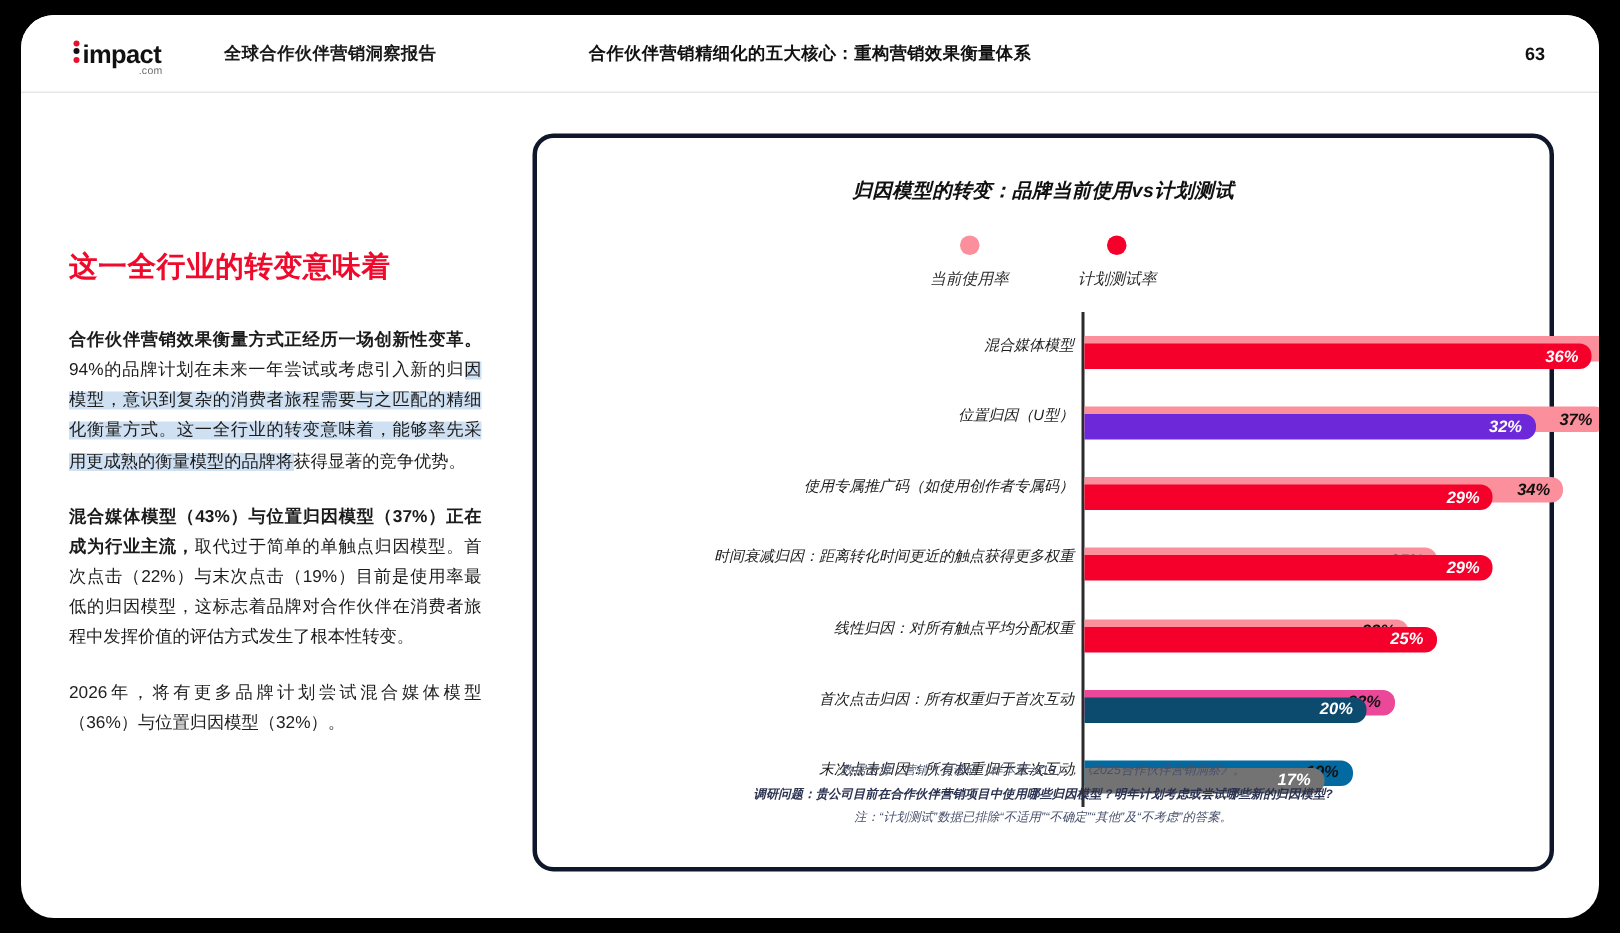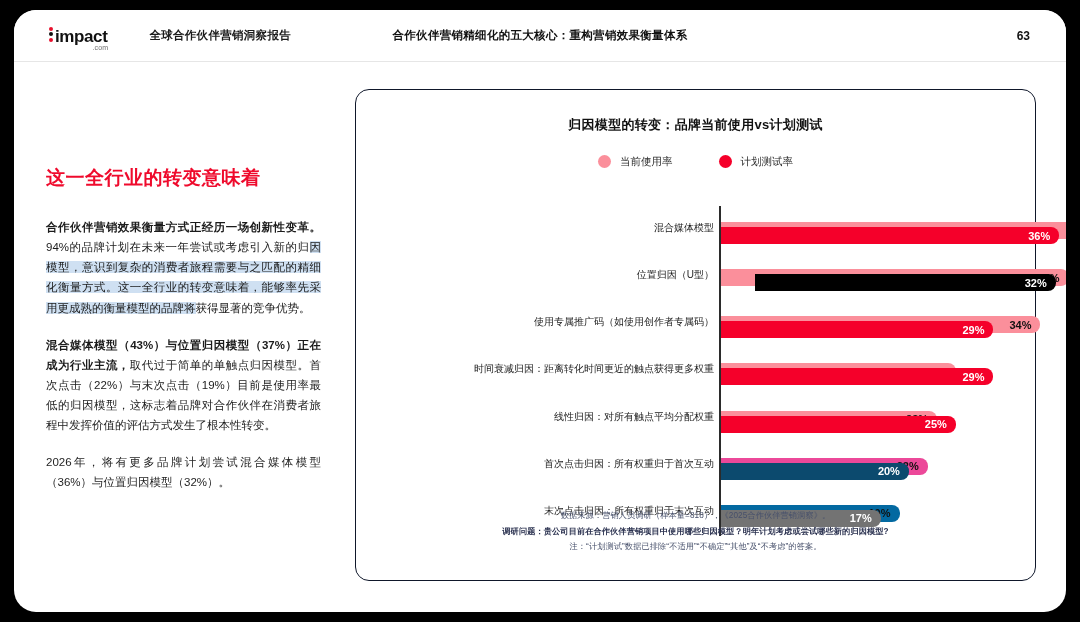--- a/index.html
+++ b/index.html
@@ -78,33 +78,34 @@
   .para b { font-weight: 700; }
   .hl { background: #cfe0f2; }
   .para.plain { color: #1f1f1f; }
 
   
   .chart-card {
     position: absolute;
     left: 341px; top: 79px;
     width: 681px; height: 492px;
     background: #ffffff;
-    border: 1px solid #0f172a;
+    border: 3px solid #0f172a;
     border-radius: 14px;
+    font-style: italic;
   }
   .chart-title {
     text-align: center; margin-top: 26px;
     font-size: 13px; font-weight: 700; color: #111111;
     letter-spacing: 0.3px;
   }
   .legend {
     display: flex; justify-content: center; align-items: center;
     gap: 46px; margin-top: 21px;
   }
-  .legend-item { display: flex; align-items: flex-start; gap: 9px; }
+  .legend-item { display: flex; align-items: center; gap: 9px; flex-direction: column; }
   .legend-dot { width: 13px; height: 13px; border-radius: 50%; }
   .legend-label { font-size: 10.5px; color: #2b2b2b; }
 
   
   .plot {
     position: absolute;
     left: 30px; top: 116px;
     width: 625px; height: 330px;
   }
   .axis-line {
@@ -203,21 +204,21 @@
                 <span class="bar-val">36%</span>
               </div>
             </div>
           </div>
           <div class="grp" style="top: 49.1429px;">
             <div class="cat-label">位置归因（U型）</div>
             <div class="bars">
               <div class="bar cur" style="width: 347.652px; background: rgb(251, 143, 155);">
                 <span class="bar-val">37%</span>
               </div>
-              <div class="bar plan" style="width: 300.672px; background: #000000; margin-left: 34px;">
+              <div class="bar plan" style="width: 300.672px; background: #6d28d9;">
                 <span class="bar-val">32%</span>
               </div>
             </div>
           </div>
           <div class="grp" style="top: 96.2857px;">
             <div class="cat-label">使用专属推广码（如使用创作者专属码）</div>
             <div class="bars">
               <div class="bar cur" style="width: 319.464px; background: rgb(251, 143, 155);">
                 <span class="bar-val">34%</span>
               </div>

